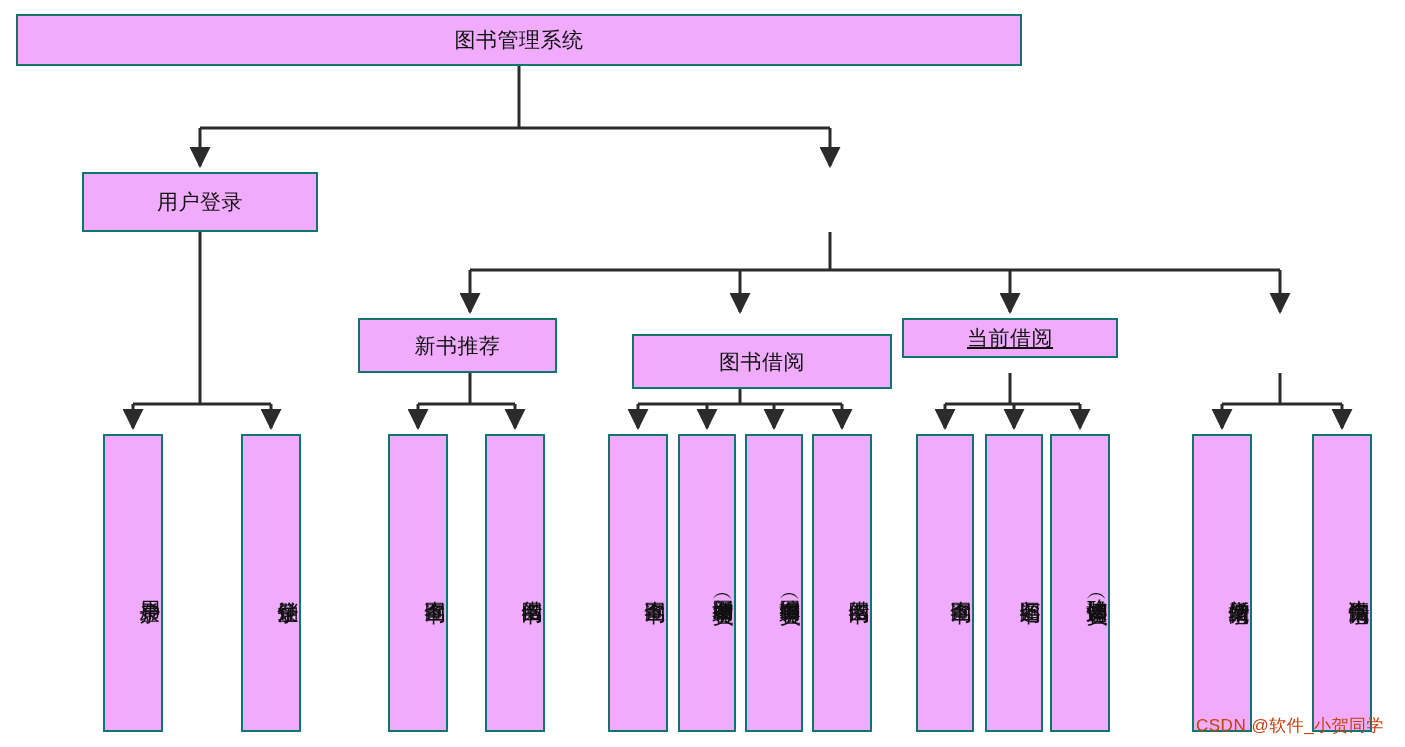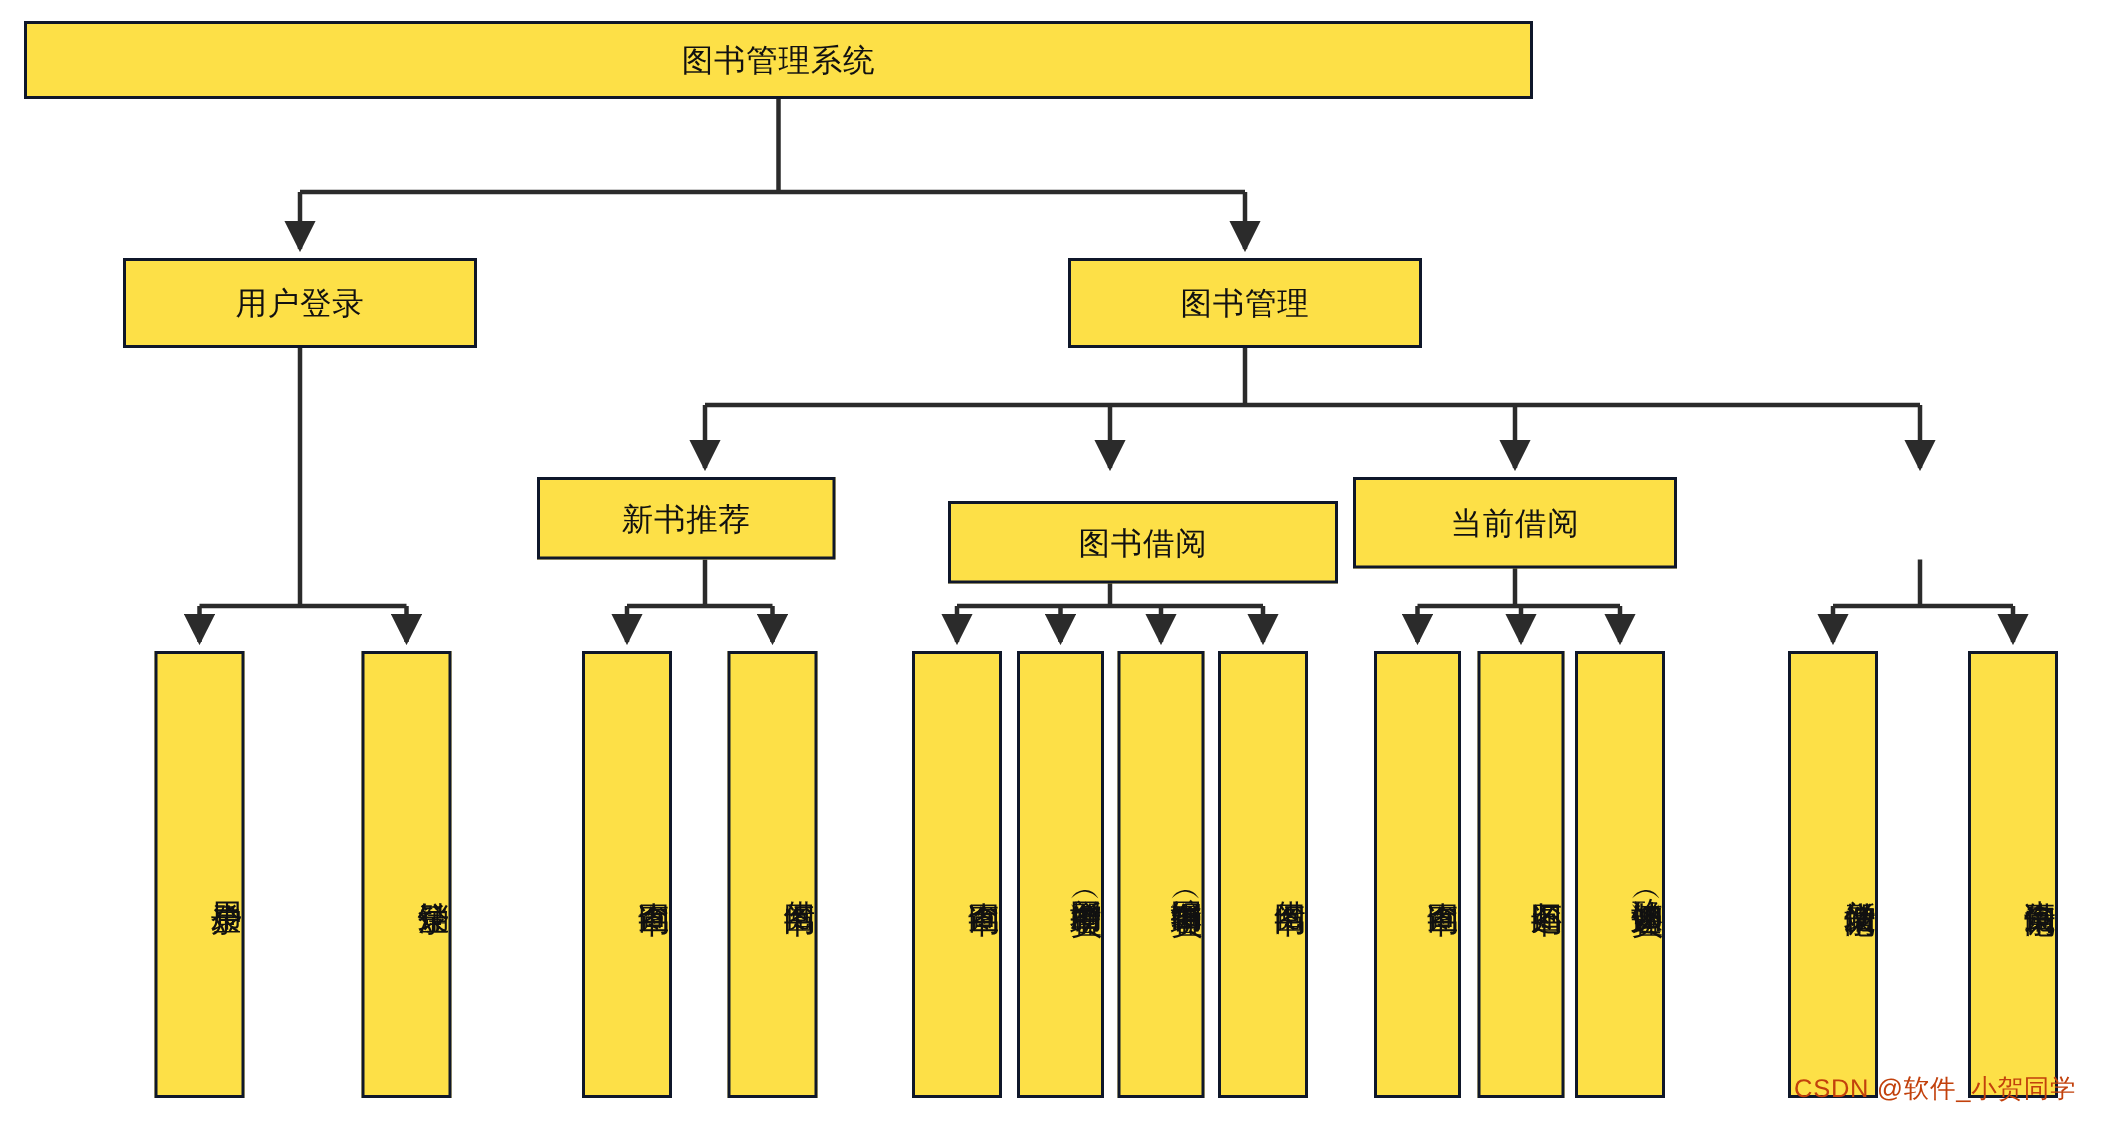--- a/index.html
+++ b/index.html
@@ -21,22 +21,22 @@
     position: absolute;
     left: 0;
     top: 0;
     width: 1405px;
     height: 747px;
     pointer-events: none;
   }
   .node {
     position: absolute;
     box-sizing: border-box;
-    background: #fde047;
-    border: 2px solid #0f172a;
+    background: #f0abfc;
+    border: 2px solid #0f766e;
     display: flex;
     align-items: center;
     justify-content: center;
     color: #111111;
   }
   .node.horiz {
     font-size: 21px;
     letter-spacing: 0.5px;
   }
   .node.vert {
@@ -111,31 +111,28 @@
       </g>
   </svg>
 
   <div class="node horiz" style="left: 16px; top: 14px; width: 1006px; height: 52px;">
       <span>图书管理系统</span>
     </div>
 
   <div class="node horiz" style="left: 82px; top: 172px; width: 236px; height: 60px;">
       <span>用户登录</span>
     </div>
-  <div class="node horiz" style="left: 712px; top: 172px; width: 236px; height: 60px;">
-      <span>图书管理</span>
-    </div>
 
   <div class="node horiz" style="left: 358px; top: 318px; width: 199px; height: 55px;">
       <span>新书推荐</span>
     </div>
   <div class="node horiz" style="left: 632px; top: 334px; width: 260px; height: 55px;">
       <span>图书借阅</span>
     </div>
-  <div class="node horiz" style="left: 902px; top: 318px; width: 216px; height: 61px;">
+  <div class="node horiz" style="left: 902px; top: 318px; width: 216px; height: 40px; text-decoration: underline;">
       <span>当前借阅</span>
     </div>
 
   <div class="node vert" style="left: 103px; top: 434px; width: 60px; height: 298px;">
       <span>用户登录</span>
     </div>
   <div class="node vert" style="left: 241px; top: 434px; width: 60px; height: 298px;">
       <span>注销登录</span>
     </div>
   <div class="node vert" style="left: 388px; top: 434px; width: 60px; height: 298px;">

